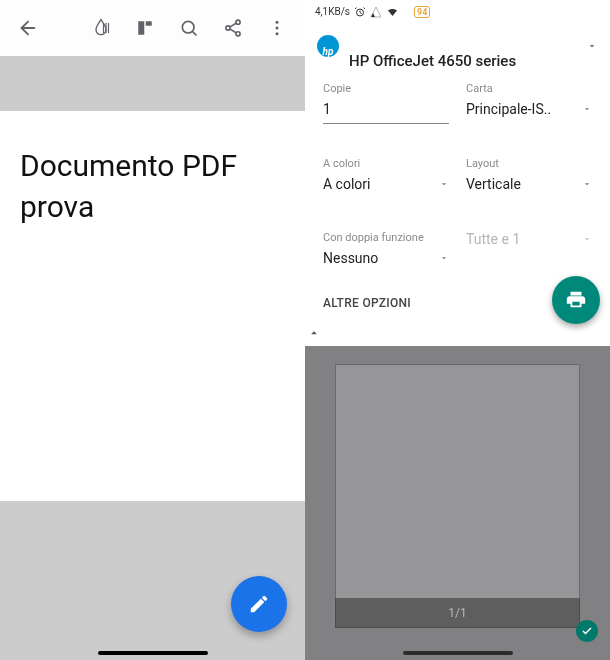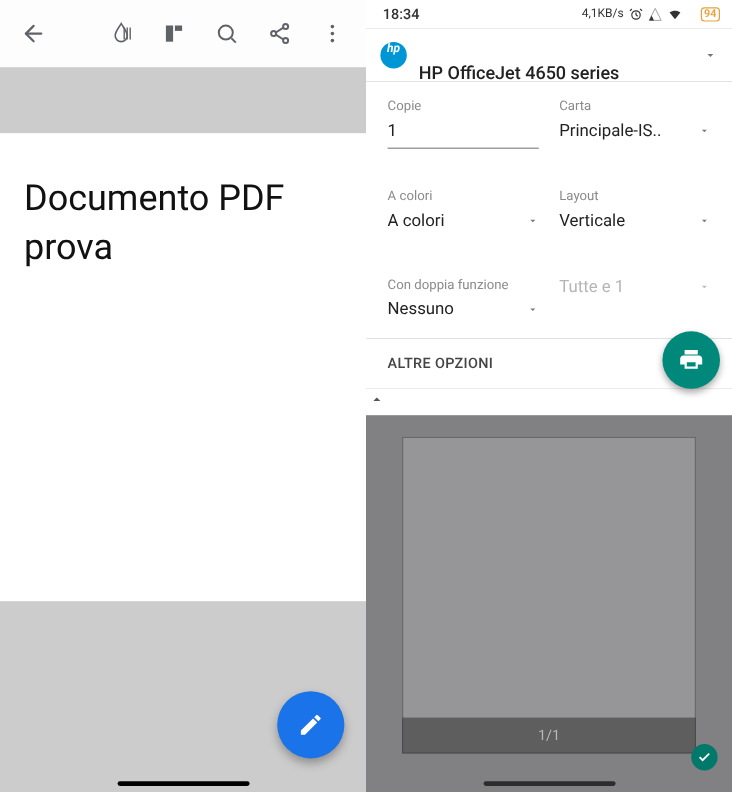--- a/index.html
+++ b/index.html
@@ -118,21 +118,21 @@
   }
   .hp-logo {
     width: 22px; height: 22px;
     border-radius: 50%;
     background: #0096d6;
     color: #fff;
     font-size: 10px;
     font-style: italic;
     font-weight: bold;
     display: flex;
-    align-items: flex-start;
+    align-items: flex-end;
     justify-content: center;
   }
   .printer-name { flex: 1; font-size: 15px; color: #222; font-weight: 500; margin-top: 29px; }
   .options-grid {
     background: #fff;
     padding: 8px 18px 0 18px;
     display: grid;
     grid-template-columns: 1fr 1fr;
     column-gap: 18px;
     row-gap: 0;
@@ -288,21 +288,20 @@
   <div class="fab">
     <svg width="22" height="22" viewBox="0 0 24 24" fill="#fff">
         <path d="M3 17.25V21h3.75L17.81 9.94l-3.75-3.75L3 17.25zM20.71 7.04a1 1 0 000-1.41l-2.34-2.34a1 1 0 00-1.41 0l-1.83 1.83 3.75 3.75 1.83-1.83z"></path>
       </svg>
   </div>
   <div class="nav-handle-left"></div>
 </div>
 
 <div class="right-panel">
   <div class="status-bar">
-    <span class="time">18:34</span>
     <div class="right-icons">
       <span style="font-size:10px;">4,1KB/s</span>
       <span>
         <svg width="12" height="12" viewBox="0 0 24 24" fill="none" stroke="#333" stroke-width="2">
             <circle cx="12" cy="13" r="7"></circle>
             <line x1="12" y1="9" x2="12" y2="13"></line>
             <line x1="12" y1="13" x2="15" y2="15"></line>
             <line x1="5" y1="3" x2="2" y2="6"></line>
             <line x1="19" y1="3" x2="22" y2="6"></line>
           </svg>

